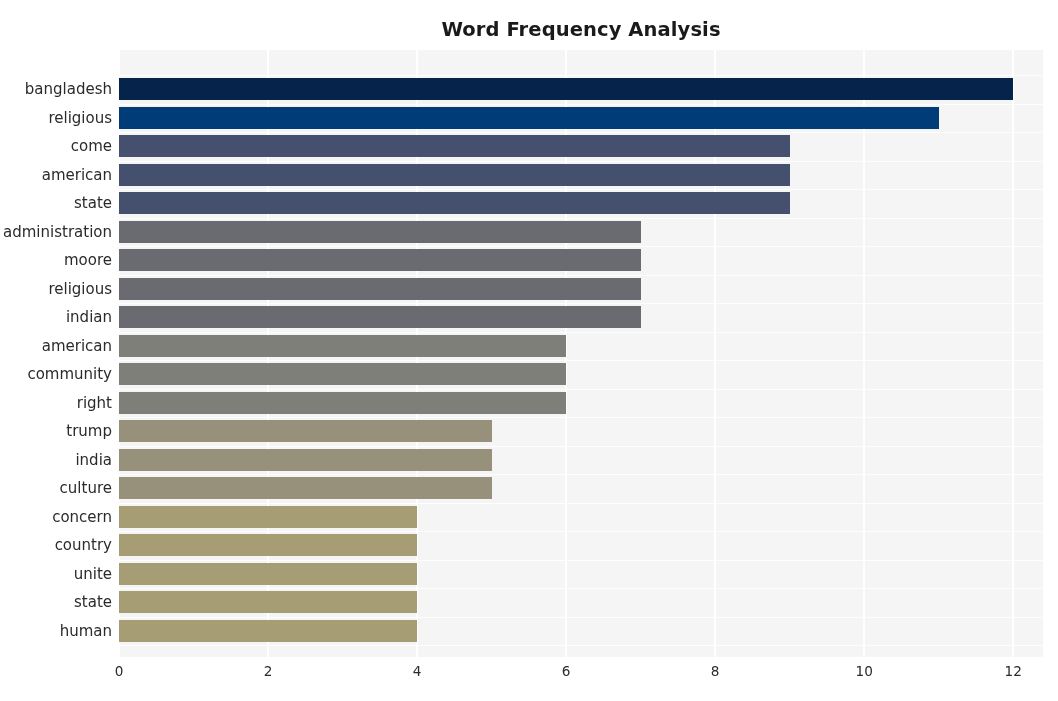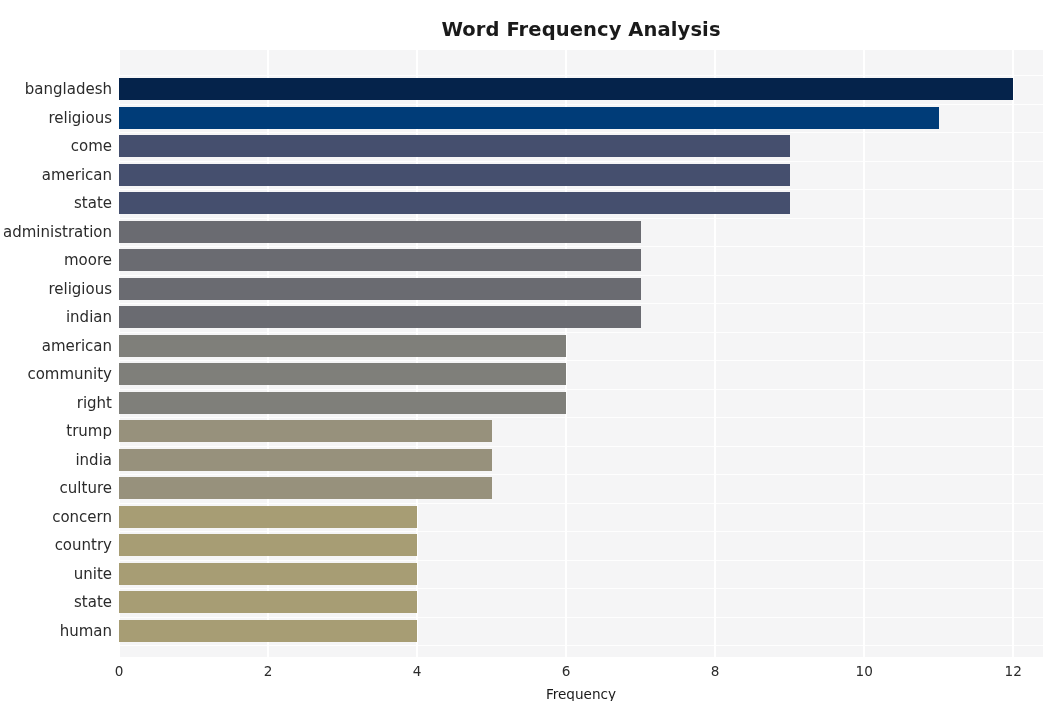--- a/index.html
+++ b/index.html
@@ -203,15 +203,14 @@
   <div id="x-axis">
       <div class="xtick" style="left: 0px;">0</div>
       <div class="xtick" style="left: 149.032px;">2</div>
       <div class="xtick" style="left: 298.065px;">4</div>
       <div class="xtick" style="left: 447.097px;">6</div>
       <div class="xtick" style="left: 596.129px;">8</div>
       <div class="xtick" style="left: 745.161px;">10</div>
       <div class="xtick" style="left: 894.194px;">12</div>
     </div>
 
-  <div id="x-axis-label">Frequency</div>
 
 </div>
 
 </body></html>

